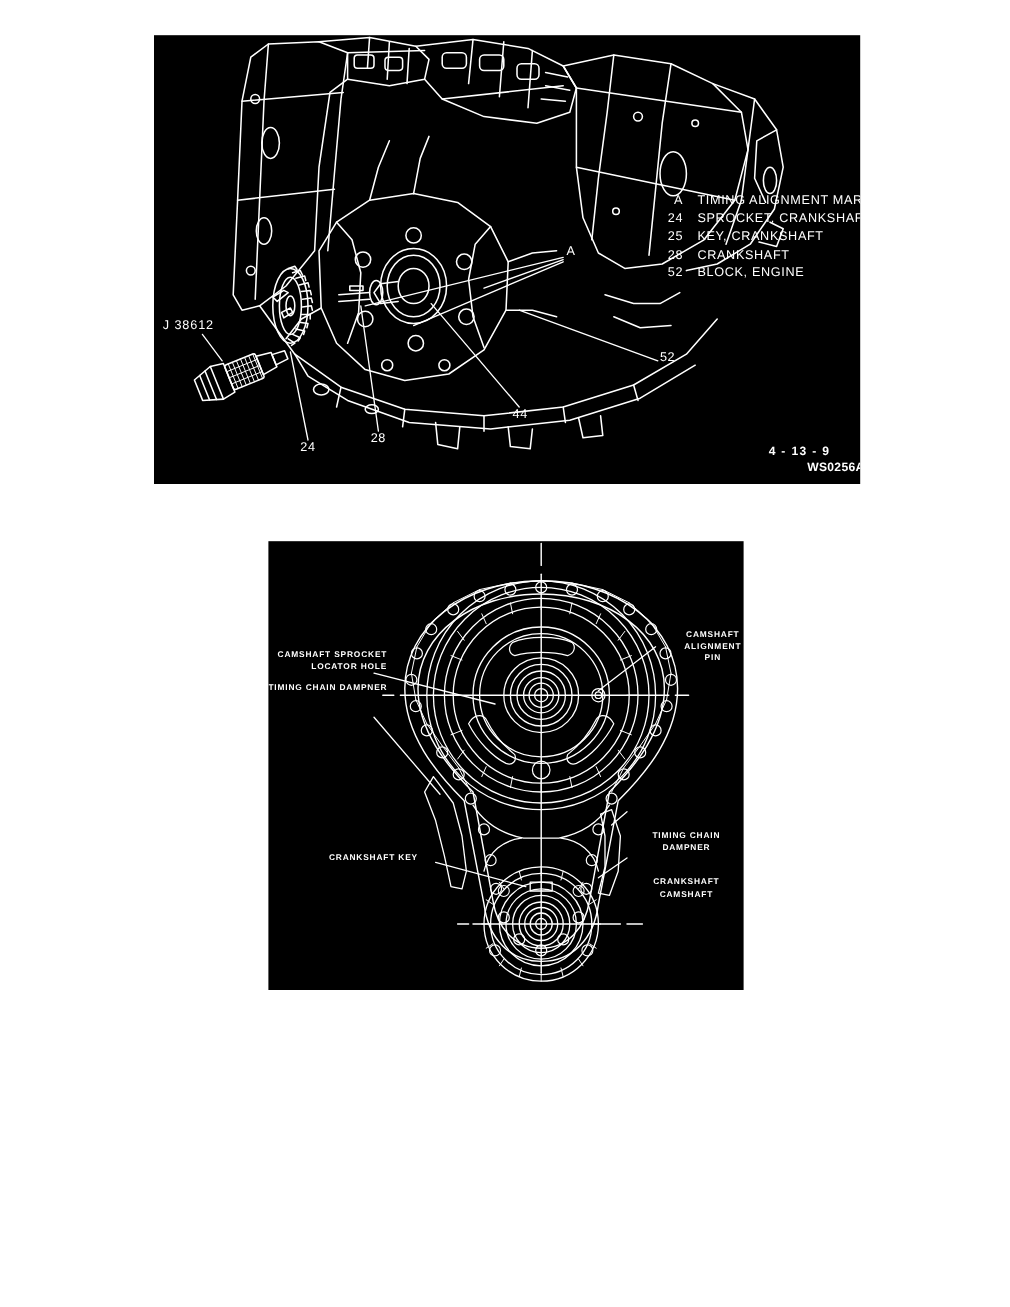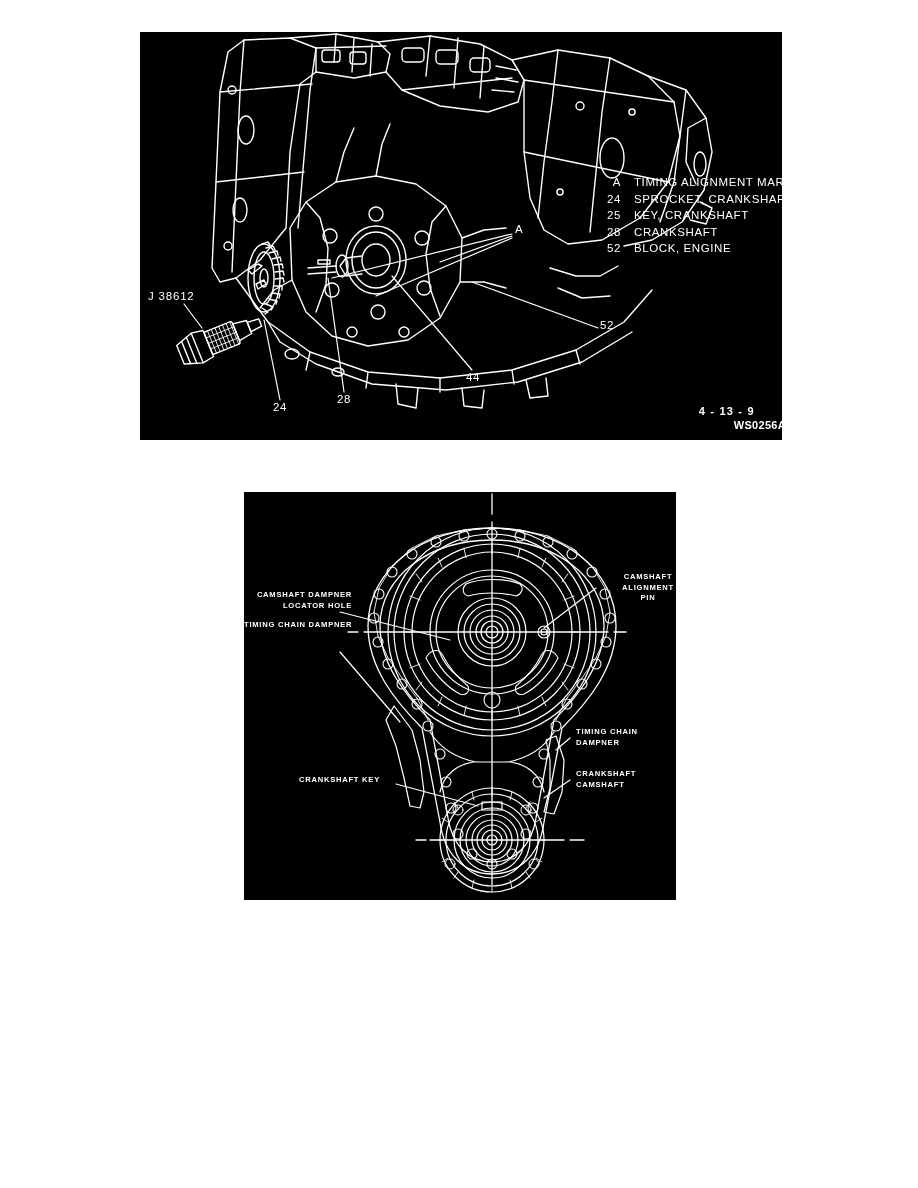--- a/index.html
+++ b/index.html
@@ -102,21 +102,21 @@
   .tc-label {
     position: absolute;
     color: #ffffff;
     font-size: 7.6px;
     font-weight: bold;
     letter-spacing: 0.75px;
     line-height: 10.5px;
     white-space: nowrap;
   }
   .tc-label.align-right { text-align: right; }
-  .tc-label.align-left  { text-align: left; }
+  .tc-label.align-left  { text-align: center; margin-top: 28px; }
   .tc-label.align-center{ text-align: center; }
 </style>
 </head>
 <body>
 
 <div class="figure-panel" id="figure-block">
 
   <svg class="fig-svg" viewBox="0 0 642 408" preserveAspectRatio="none">
     <g fill="none" stroke="#ffffff" stroke-width="1.4" stroke-linejoin="round" stroke-linecap="round">
 
@@ -479,21 +479,21 @@
         <path d="M326 246 L312 258"></path>
 
         <path name="cs" d="M326 288 L300 306"></path>
 
         <path d="M152 292 L234 314"></path>
       </g>
     </g>
   </svg>
 
   <div class="tc-label align-right" style="left:0px; top:98px; width:108px;">
-    <div>CAMSHAFT DAMPNER</div>
+    <div>CAMSHAFT SPROCKET</div>
     <div>LOCATOR HOLE</div>
   </div>
 
   <div class="tc-label align-right" style="left:0px; top:128px; width:108px;">TIMING CHAIN DAMPNER</div>
 
   <div class="tc-label align-center" style="left:364px; top:80px; width:80px;">
     <div>CAMSHAFT</div>
     <div>ALIGNMENT</div>
     <div>PIN</div>
   </div>

